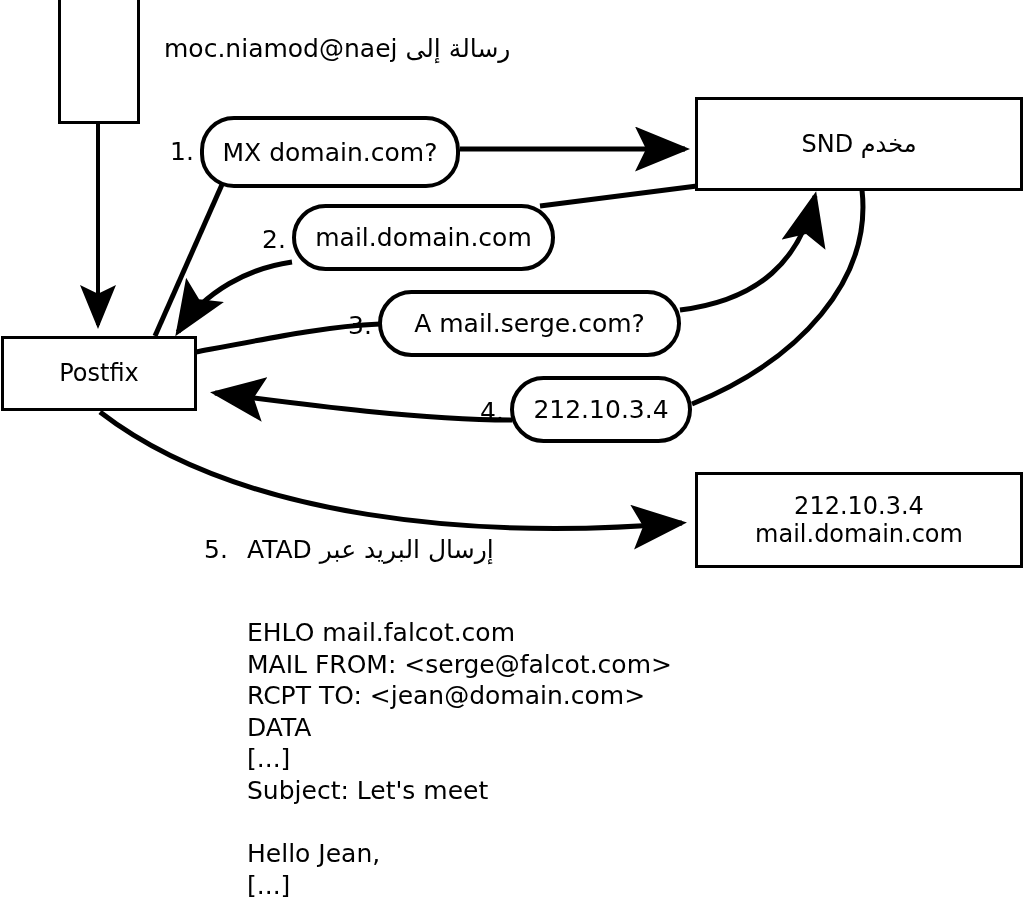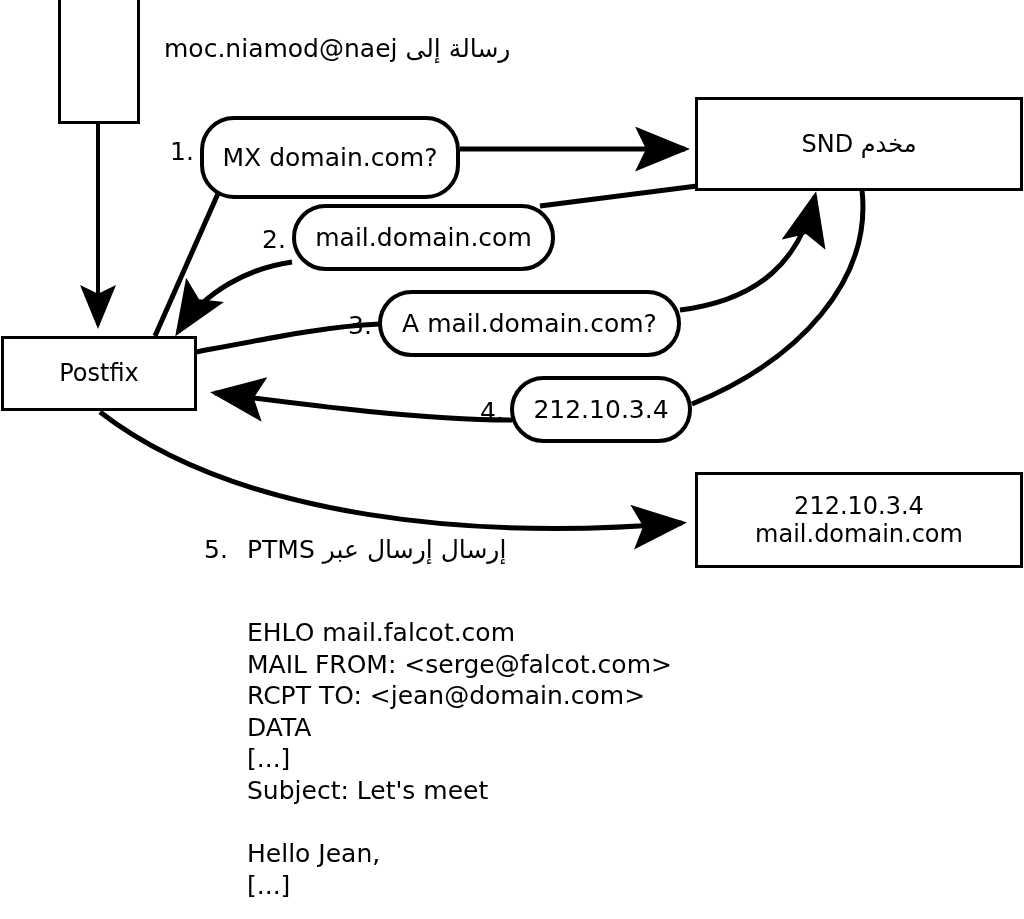--- a/index.html
+++ b/index.html
@@ -124,41 +124,41 @@
   <div class="node-box" style="left:1px; top:336px; width:196px; height:75px;">
     <span class="node-label">Postfix</span>
   </div>
 
   <div class="node-box" style="left:695px; top:472px; width:328px; height:96px;">
     <span class="node-label">212.10.3.4</span>
     <span class="node-label">mail.domain.com</span>
   </div>
 
   <div class="step-num" style="left:170px; top:137px;">1.</div>
-  <div class="bubble" style="left:200px; top:116px; width:260px; height:83px; border-radius:34px;justify-content:center;">
+  <div class="bubble" style="left:200px; top:116px; width:260px; height:72px; border-radius:34px;justify-content:center;">
     <span class="bubble-label">MX domain.com?</span>
   </div>
 
   <div class="step-num" style="left:262px; top:225px;">2.</div>
   <div class="bubble" style="left:292px; top:204px; width:263px; height:67px; border-radius:34px;">
     <span class="bubble-label">mail.domain.com</span>
   </div>
 
   <div class="step-num" style="left:348px; top:311px;">3.</div>
   <div class="bubble" style="left:378px; top:290px; width:303px; height:67px; border-radius:34px;">
-    <span class="bubble-label">A mail.domain.com?</span>
+    <span class="bubble-label">A mail.serge.com?</span>
   </div>
 
   <div class="step-num" style="left:480px; top:397px;">4.</div>
   <div class="bubble" style="left:510px; top:376px; width:182px; height:67px; border-radius:34px;">
     <span class="bubble-label">212.10.3.4</span>
   </div>
 
   <div class="step-num" style="left:204px; top:535px;">5.</div>
-  <div class="caption rtl" style="left:247px; top:535px;">إرسال إرسال عبر SMTP</div>
+  <div class="caption rtl" style="left:247px; top:535px;">إرسال البريد عبر DATA</div>
 
   <div class="mono-block" style="left:247px; top:617px;">EHLO mail.falcot.com
 MAIL FROM: &lt;serge@falcot.com&gt;
 RCPT TO: &lt;jean@domain.com&gt;
 DATA
 [...]
 Subject: Let's meet
 
 Hello Jean,
 [...]

